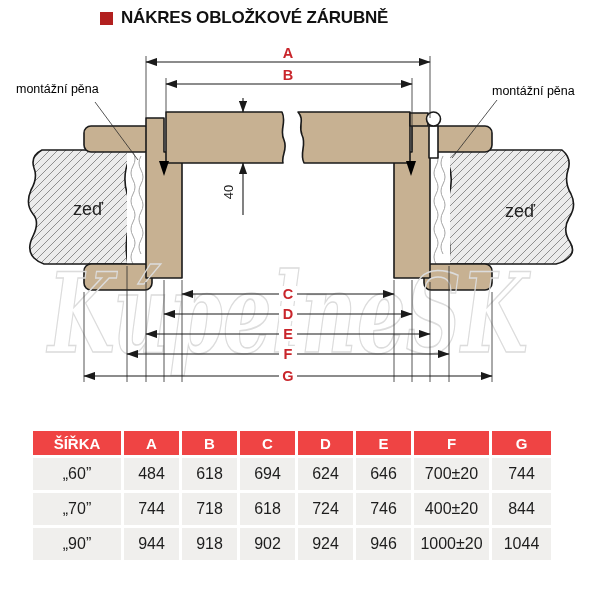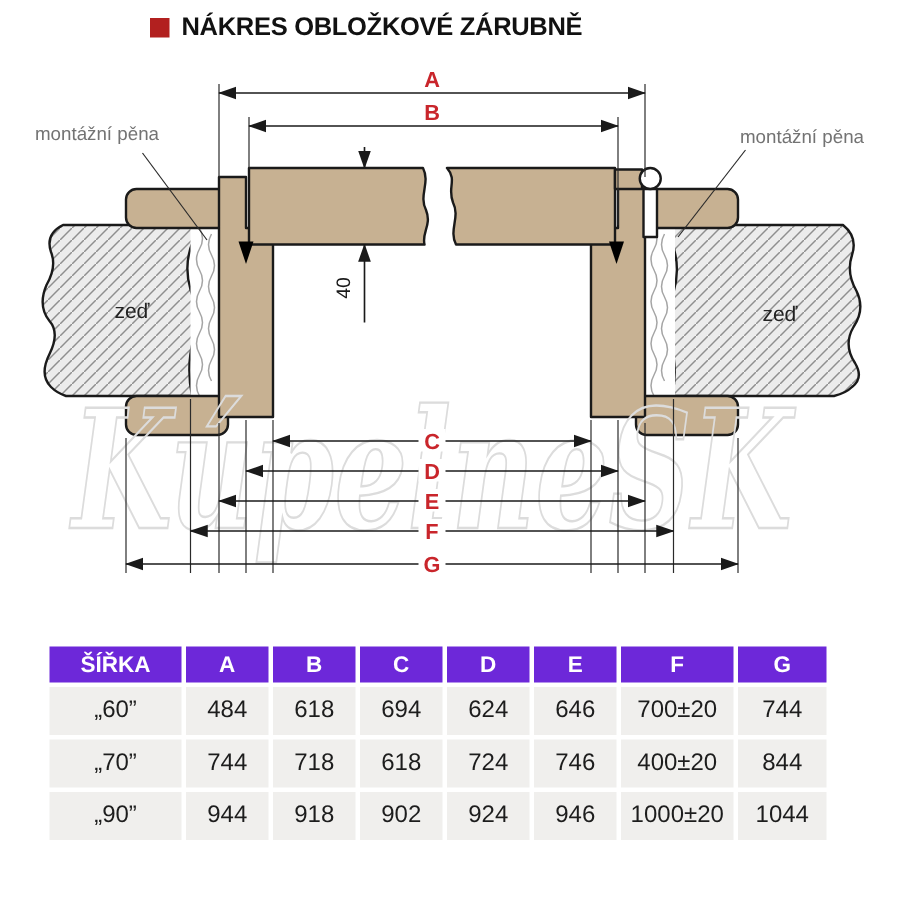--- a/index.html
+++ b/index.html
@@ -3,35 +3,35 @@
 <meta charset="utf-8">
 <style>
   html,body{margin:0;padding:0;background:#fff;}
   .page{position:relative;width:600px;height:600px;background:#fff;overflow:hidden;
         font-family:"Liberation Sans",sans-serif;}
   
   .title-row{position:absolute;left:88px;top:8px;display:flex;align-items:center;gap:8px;margin-left:12px;}
   .bullet{width:13px;height:13px;background:#b2201f;flex:0 0 auto;}
   .title-row h1{margin:0;font-size:17px;font-weight:bold;letter-spacing:-0.2px;color:#111;}
   
-  .diag-label{position:absolute;font-size:12.5px;line-height:1.08;color:#737373;text-align:right;}
-  .wall-label{position:absolute;font-size:14px;color:#222;text-align:center;}
+  .diag-label{position:absolute;font-size:12.5px;line-height:1.08;color:#000000;text-align:left;}
+  .wall-label{position:absolute;font-size:18px;color:#222;text-align:center;}
   
   svg{position:absolute;left:0;top:0;}
   .outline{stroke:#1a1a1a;stroke-width:1.6;stroke-linejoin:round;}
   .thin{stroke:#2a2a2a;stroke-width:0.8;fill:none;}
   .dim{stroke:#1a1a1a;stroke-width:1.1;fill:none;}
   .squig{stroke:#a5a5a5;stroke-width:1;fill:none;}
   .dimlabel{fill:#c9252b;font-family:"Liberation Sans",sans-serif;font-weight:bold;font-size:14.5px;text-anchor:middle;}
   .thicklabel{fill:#1a1a1a;font-family:"Liberation Sans",sans-serif;font-size:13px;text-anchor:middle;}
   .watermark{fill:none;stroke:#dcdcdc;stroke-width:1.6;font-family:"DejaVu Serif",serif;
              font-style:italic;font-weight:bold;font-size:110px;text-anchor:middle;}
   
   .size-table{position:absolute;left:30px;top:428px;border-collapse:separate;border-spacing:3px;}
-  .size-table th{background:#6d28d9;color:#fff;font-weight:bold;font-size:15px;height:22px;padding:1px 17px;}
+  .size-table th{background:#ef4444;color:#fff;font-weight:bold;font-size:15px;height:22px;padding:1px 17px;}
   .size-table td{background:#f0efed;color:#1d1d1d;font-size:16px;height:32px;text-align:center;padding:0 2px;}
   .c-sirka{width:88px;}.c-n{width:55px;}.c-f{width:75px;}.c-g{width:59px;}
 </style>
 </head>
 <body>
 
 <div class="page">
 
   <div class="title-row">
     <span class="bullet"></span>

